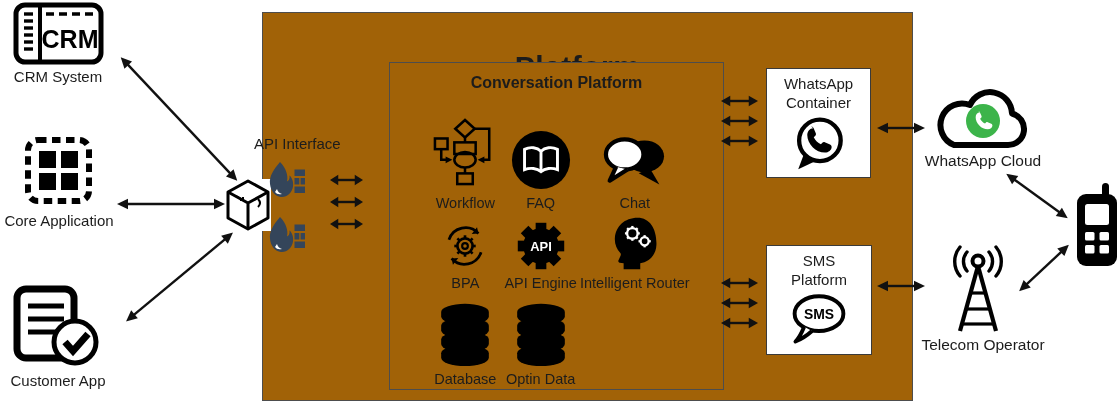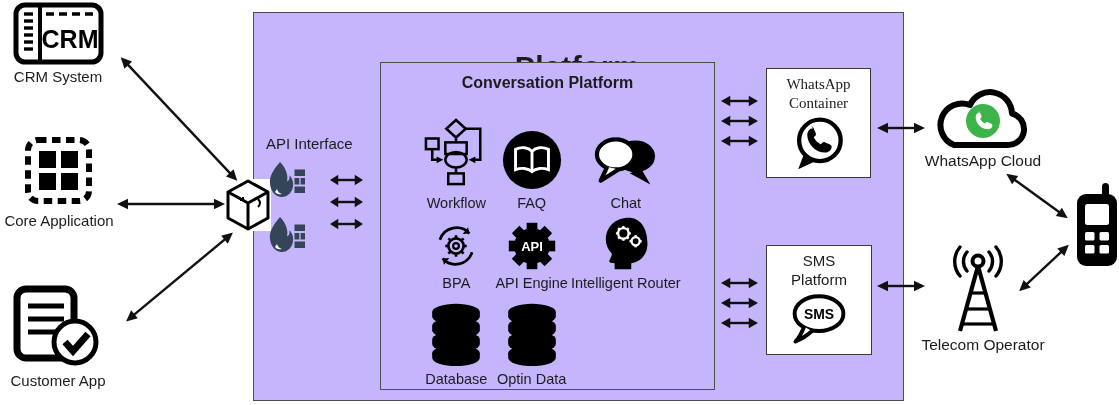--- a/index.html
+++ b/index.html
@@ -1,20 +1,20 @@
 <!DOCTYPE html>
 <html><head>
 <meta charset="utf-8">
 <style>
   html,body{margin:0;padding:0;background:#fff;}
   .canvas{position:relative;width:1119px;height:405px;background:#ffffff;
           font-family:"Liberation Sans",sans-serif;color:#1c1c1c;overflow:hidden;}
   .abs{position:absolute;}
   .lbl{position:absolute;text-align:center;font-size:15px;color:#1c1c1c;white-space:nowrap;}
-  .box{position:absolute;background:#c4b5fd;border:1.6px solid #4d4d4d;}
+  .box{position:absolute;background:#a16207;border:1.6px solid #4d4d4d;margin-left:9px;}
   .gwbox{position:absolute;background:#fff;border:1.6px solid #3a3a3a;
          display:flex;flex-direction:column;align-items:center;padding-top:6px;box-sizing:border-box;}
   .gwline{font-size:15px;line-height:1.25;}
   .platform-title{position:absolute;left:253px;top:14px;width:649px;text-align:center;
                   font-size:30px;font-weight:bold;letter-spacing:.5px;margin-top:36px;}
   .cp-title{position:absolute;left:0;top:11px;width:100%;text-align:center;
             font-size:16px;font-weight:bold;}
   .cp-row{position:absolute;left:7px;width:100%;display:grid;
           grid-template-columns:30% 26% 44%;box-sizing:border-box;
           padding-left:28px;padding-right:36px;}
@@ -67,21 +67,21 @@
       </g>
       <circle cx="64" cy="57" r="21" fill="#fff" stroke="#000" stroke-width="5"></circle>
       <path d="M54 57 l8 9 l15 -17" fill="none" stroke="#000" stroke-width="7"></path>
     </svg>
   </div>
   <div class="lbl" style="left:-2px;top:372px;width:120px;">Customer App</div>
 
   <div class="box" style="left:253px;top:12px;width:649px;height:387px;"></div>
   <div class="platform-title">Platform</div>
 
-  <div class="lbl" style="left:266px;top:135px;width:110px;text-align:left;font-size:15px;">API Interface</div>
+  <div class="lbl" style="left:254px;top:135px;width:110px;text-align:left;font-size:15px;">API Interface</div>
 
   <div class="abs" style="left:225px;top:179px;width:46px;height:52px;background:#fff;">
     <svg width="46" height="52" viewBox="0 0 46 52">
       <path d="M23 2 L43 13 V39 L23 50 L3 39 V13 Z" fill="#fff" stroke="#000" stroke-width="3" stroke-linejoin="round"></path>
       <path d="M3 13 L23 24 L43 13 M23 24 V50" fill="none" stroke="#000" stroke-width="3" stroke-linejoin="round"></path>
       <path d="M11 17 l7 4 M18 18 l0 3 l-3 0" fill="none" stroke="#000" stroke-width="2"></path>
       <path d="M33 20 q4 4 0 8" fill="none" stroke="#000" stroke-width="2"></path>
     </svg>
   </div>
 
@@ -252,21 +252,21 @@
               <path d="M5 42 a26 9 0 0 1 52 0 v5 a26 9 0 0 1 -52 0 z"></path>
               <path d="M5 57 a26 9 0 0 1 52 0 v5 a26 9 0 0 1 -52 0 z"></path>
             </g>
           </svg>
         </span>
         <span class="mlabel">Optin Data</span>
       </div>
     </div>
   </div>
 
-  <div class="gwbox" style="left:766px;top:68px;width:105px;height:110px;font-family:Liberation Serif, serif;">
+  <div class="gwbox" style="left:766px;top:68px;width:105px;height:110px;">
     <div class="gwline">WhatsApp</div>
     <div class="gwline">Container</div>
     <span style="margin-top:2px;">
       <svg width="56" height="58" viewBox="0 0 62 64">
         <circle cx="32" cy="28" r="23" fill="#fff" stroke="#000" stroke-width="4.8"></circle>
         <path d="M14 44 L8 60 L25 52 Z" fill="#000"></path>
         <path d="M24.5 14.5 c-3.6 0 -6.5 3.4 -6.5 7.5 c0 10 9.5 19.5 19.5 19.5 c4.1 0 7.5 -2.9 7.5 -6.2 c0 -1.2 -0.7 -2.2 -1.8 -2.7 l-5.8 -2.5 c-0.9 -0.4 -2 -0.2 -2.7 0.55 l-1.6 1.7 c-3.4 -1.7 -6.2 -4.5 -7.9 -7.9 l1.7 -1.6 c0.75 -0.7 0.95 -1.8 0.55 -2.7 l-2.5 -5.8 c-0.5 -1.1 -1.5 -1.8 -2.45 -1.8 z" fill="#000"></path>
       </svg>
     </span>
   </div>

